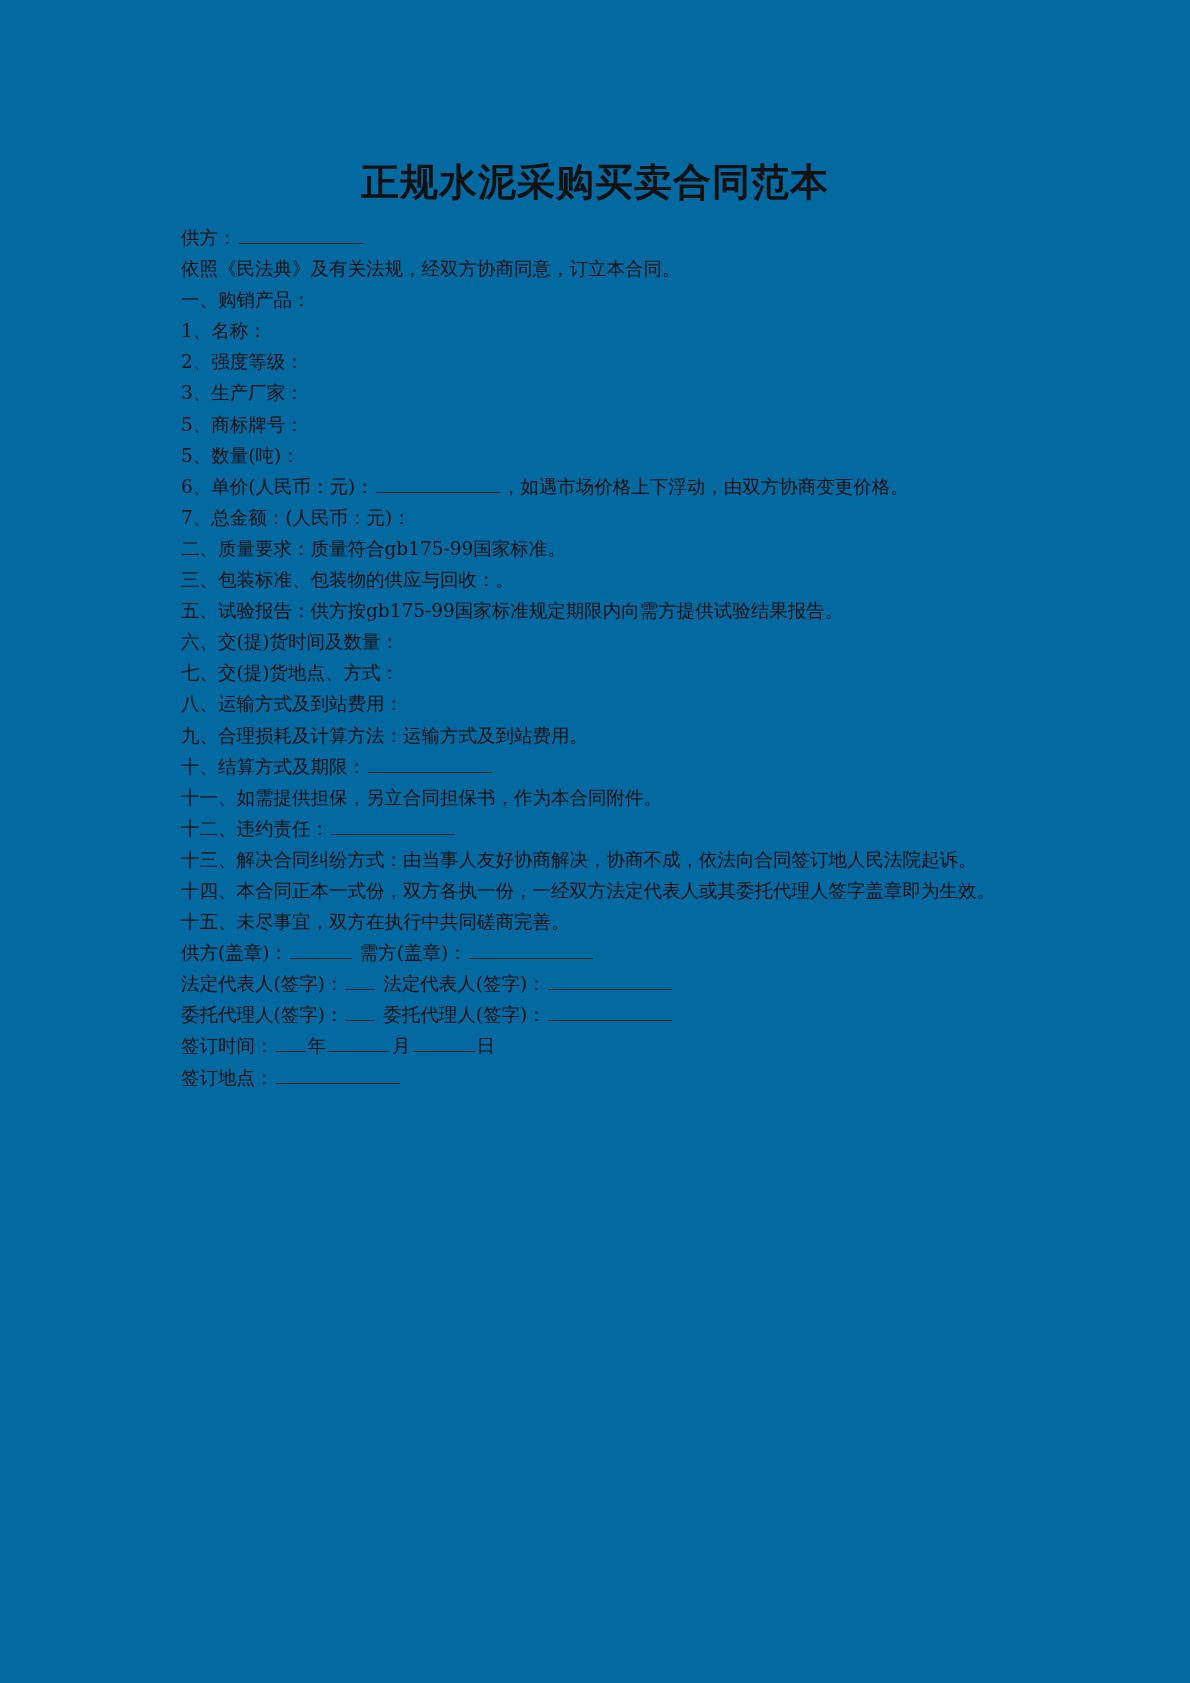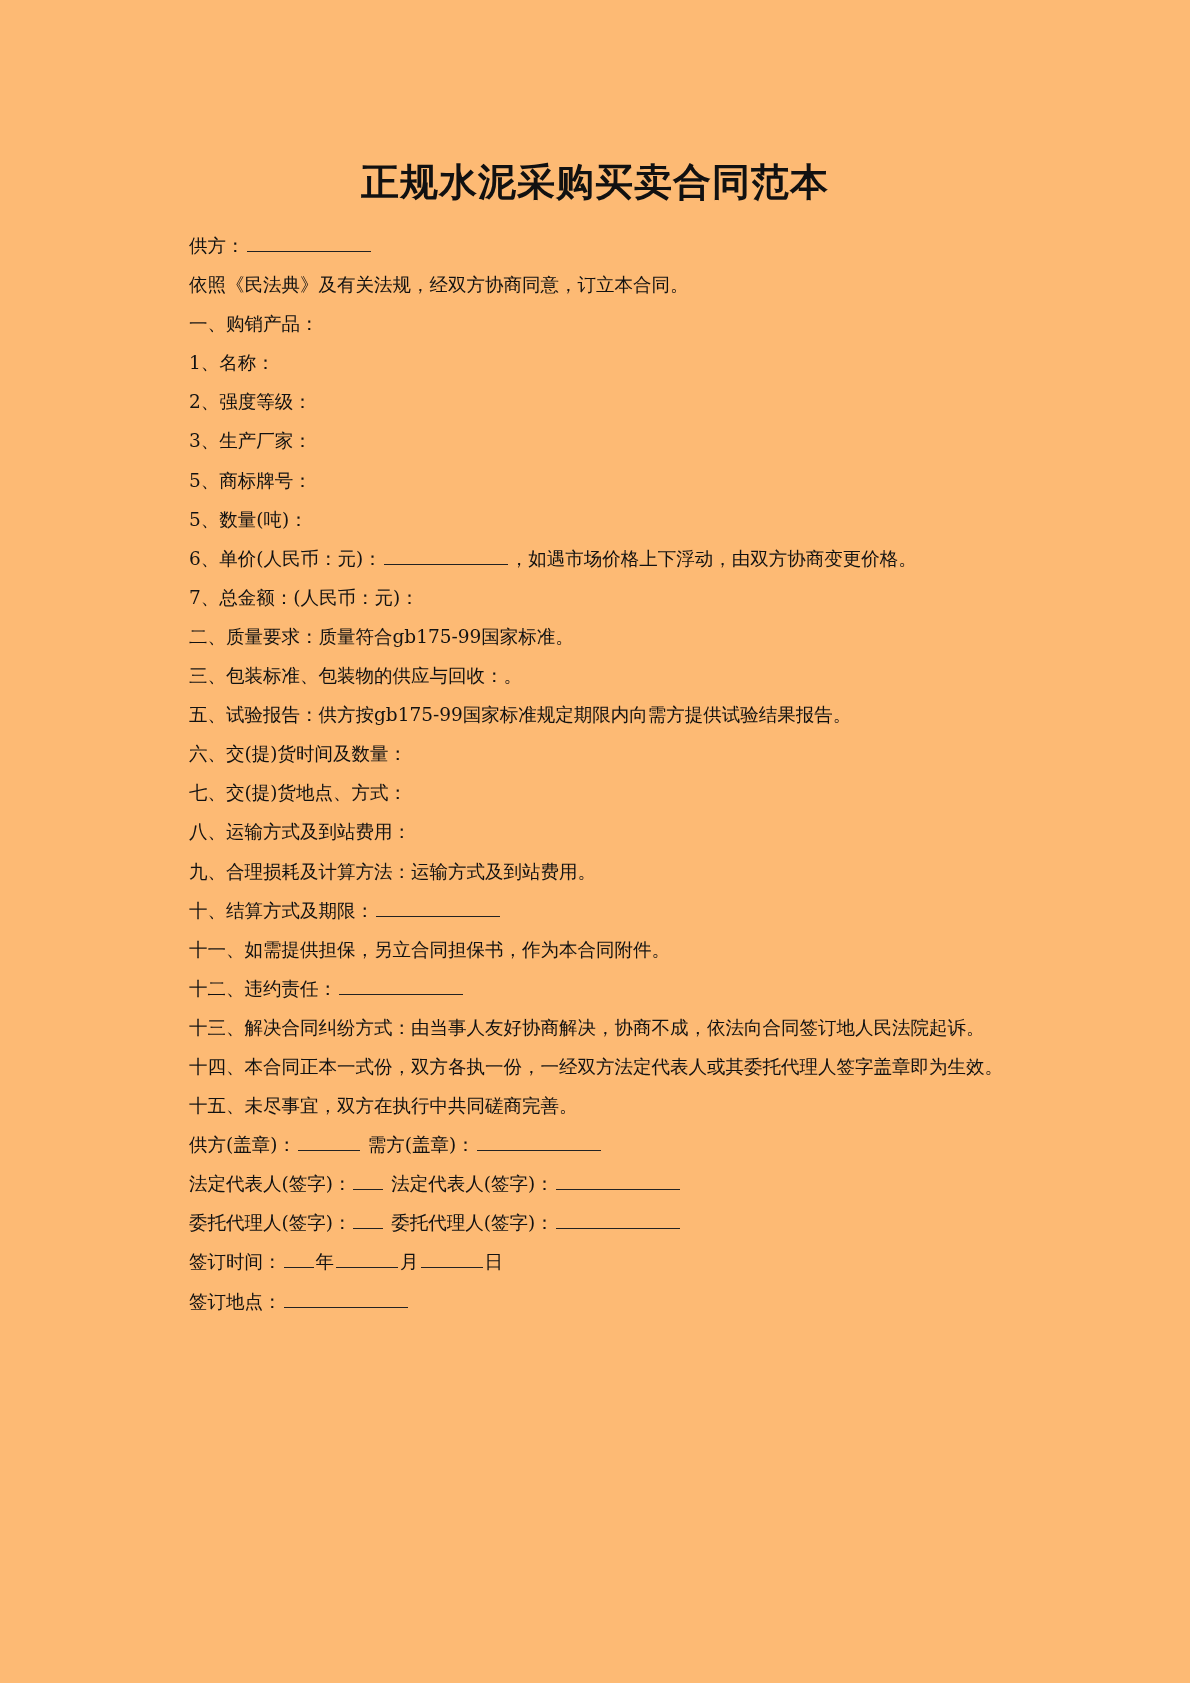--- a/index.html
+++ b/index.html
@@ -14,21 +14,21 @@
       overflow: hidden;
       font-family: "DejaVu Serif", "Liberation Serif", serif;
       color: #111111;
     }
     .page {
       position: absolute;
       left: 0;
       top: 0;
       width: 1190px;
       height: 1683px;
-      background: #fdba74;
+      background: #0369a1;
     }
     .title {
       position: absolute;
       left: 0;
       width: 1190px;
       top: 160px;
       text-align: center;
       font-size: 38px;
       font-weight: bold;
       letter-spacing: 1px;
@@ -38,21 +38,21 @@
     }
     .body {
       position: absolute;
       left: 181px;
       top: 222px;
       width: 836px;
       font-size: 18.5px;
       line-height: 31.1px;
     }
     .line {
-      margin: 8px;
+      margin: 0;
       padding: 0;
       white-space: pre-wrap;
       word-break: break-all;
     }
     .blank {
       display: inline-block;
       border-bottom: 1px solid #222;
       height: 18px;
       vertical-align: baseline;
       margin: 0 2px;

